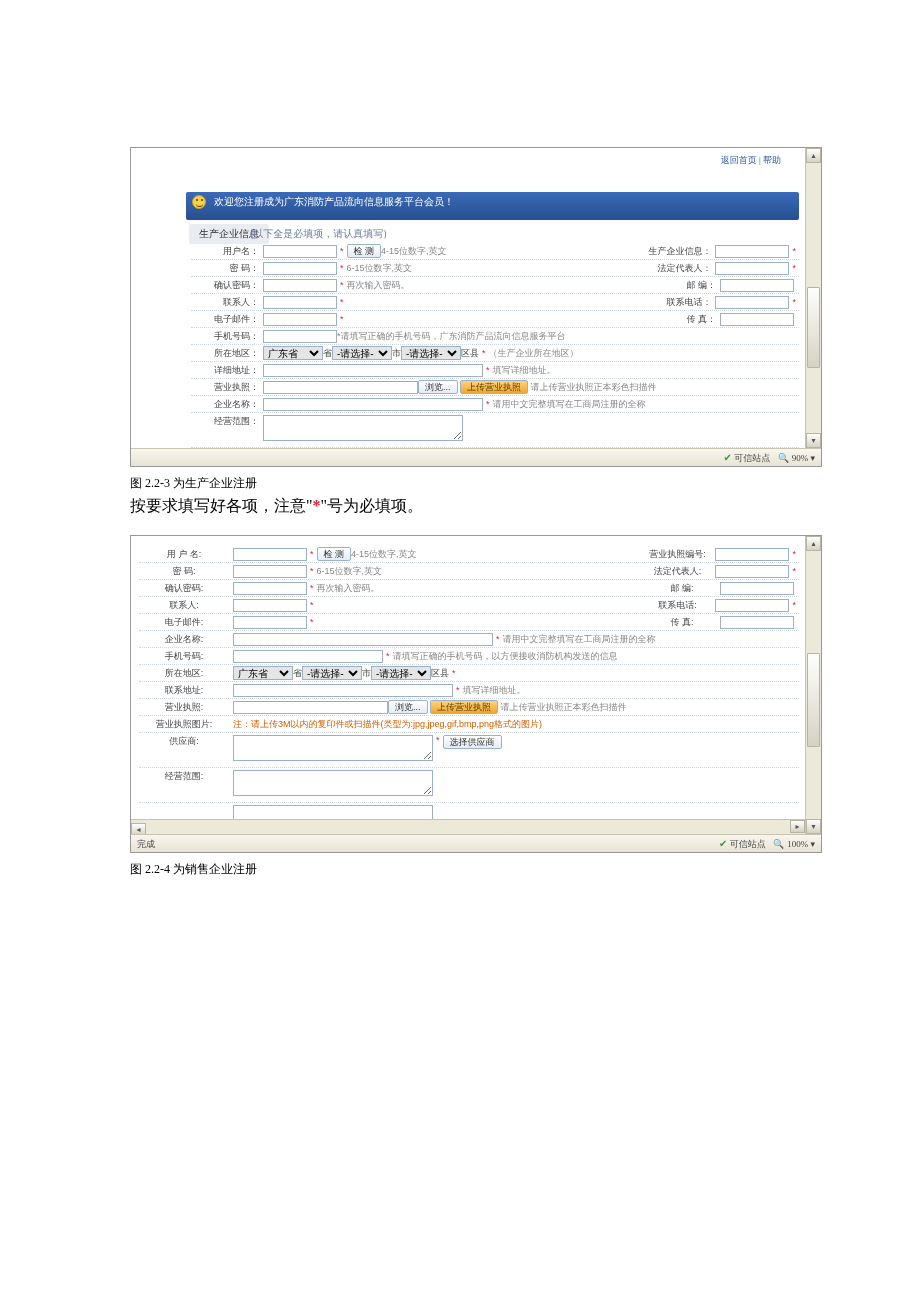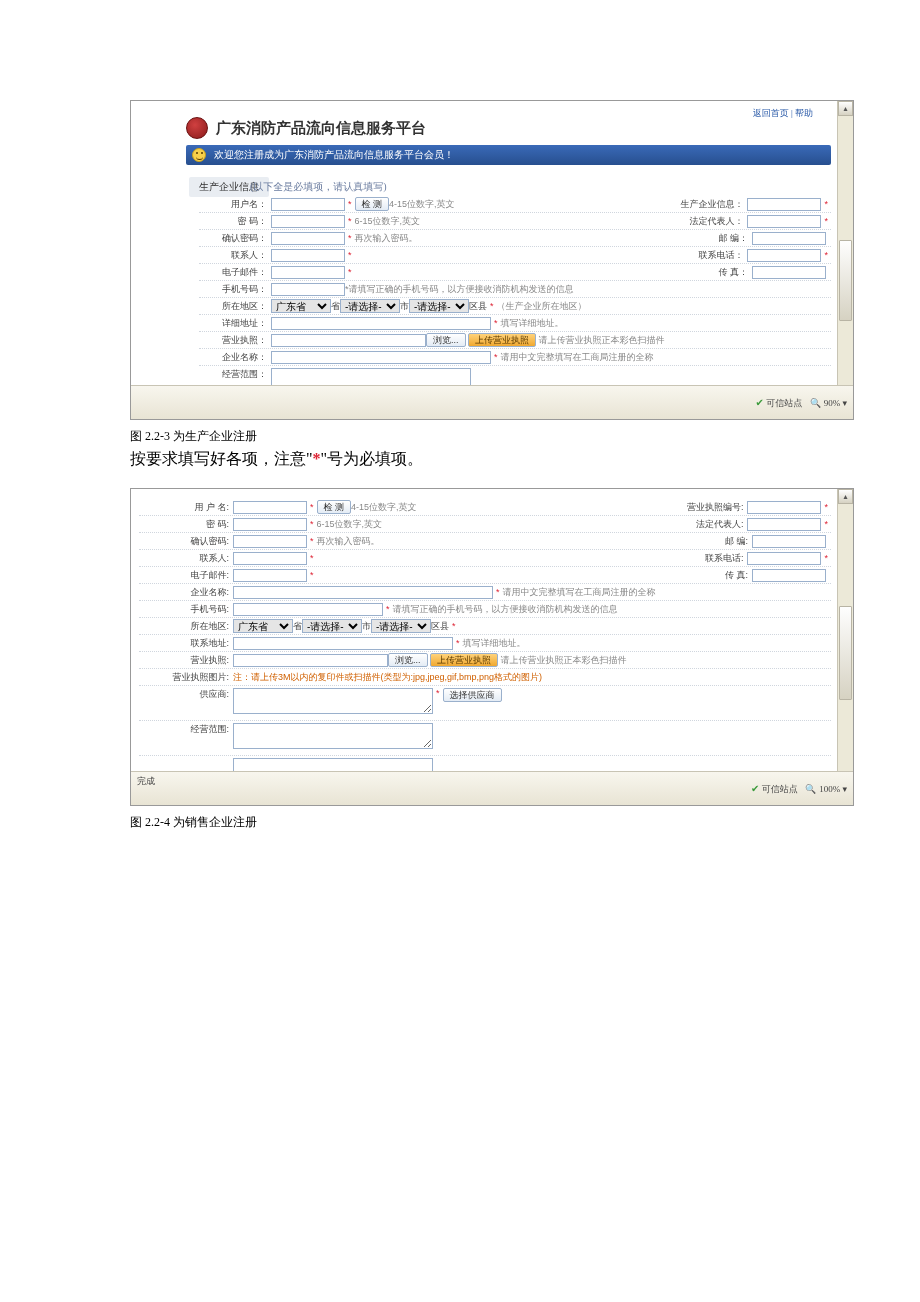--- a/index.html
+++ b/index.html
@@ -1,17 +1,17 @@
 <!DOCTYPE html>
 <html><head>
   <meta charset="utf-8">
   <style>
     * { margin: 0; padding: 0; box-sizing: border-box; }
     body { font-family: "SimSun", serif; font-size: 14px; background: #fff; color: #000; width: 920px; }
-    .page { padding: 100px 66px 30px 130px; }
+    .page { padding: 100px 98px 30px 130px; margin-top: 47px; }
     
     .screenshot {
       border: 1px solid #999;
       background: #fff;
       position: relative;
       margin-bottom: 8px;
     }
     .s1 { height: 320px; }
     .s2 { height: 318px; }
     
@@ -25,21 +25,21 @@
       display: flex; align-items: center; gap: 8px;
     }
     .logo {
       width: 22px; height: 22px; border-radius: 50%;
       background: radial-gradient(circle at 40% 35%, #d04040, #8a1a1a);
       border: 1px solid #6a1010;
     }
     .hdr-title { font-size: 15px; font-weight: bold; color: #333; font-family: "Microsoft YaHei", sans-serif; }
     
     .blue-bar {
-      position: absolute; top: 44px; left: 55px; right: 22px; height: 20px;
+      position: absolute; top: 44px; left: 55px; right: 22px; height: 28px;
       background: linear-gradient(#3a6ab8, #274f8f);
       border-radius: 2px;
       color: #fff; font-size: 10px; line-height: 20px; padding-left: 28px;
       font-family: "Microsoft YaHei", sans-serif;
     }
     .smiley {
       position: absolute; left: 6px; top: 3px; width: 14px; height: 14px;
       border-radius: 50%; background: #f8d04a; border: 1px solid #c7a020;
     }
     .smiley::before {
@@ -56,35 +56,35 @@
       background: #e9edf2; padding: 3px 10px; font-size: 10px; color: #333;
       border-radius: 2px;
       font-family: "Microsoft YaHei", sans-serif;
     }
     .section-note {
       position: absolute; top: 79px; left: 119px;
       font-size: 10px; color: #6b7da0;
     }
     
     .form-area {
-      position: absolute; top: 95px; left: 68px; right: 22px;
+      position: absolute; top: 95px; left: 60px; right: 22px;
       font-family: "Microsoft YaHei", sans-serif;
     }
     .s2 .form-area { top: 10px; left: 8px; right: 22px; }
     
     .form-row {
       display: flex; align-items: center;
       border-bottom: 1px dotted #d0d6de;
       height: 17px;
       font-size: 9px; color: #444;
     }
     .form-row.tall { height: 35px; align-items: flex-start; padding-top: 2px; }
     
     .lbl { width: 72px; text-align: right; padding-right: 4px; }
-    .s2 .lbl { width: 94px; }
+    .s2 .lbl { width: 94px; text-align: center; }
     .inp {
       border: 1px solid #9ab0cc; background: #fff; height: 13px;
       font-size: 9px; padding: 0 2px;
     }
     .inp.w1 { width: 74px; }
     .inp.w2 { width: 220px; }
     .inp.w3 { width: 150px; }
     .inp.up { width: 155px; }
     
     .sel {
@@ -124,44 +124,40 @@
     
     .scroll-h {
       position: absolute; left: 0; right: 16px; bottom: 18px; height: 15px;
       background: #ece9d8; border-top: 1px solid #c8c4b4;
     }
     .scroll-h .arrow { width: 15px; height: 13px; display: inline-block; background: linear-gradient(#fefefe,#d6d2c2); border: 1px solid #b8b4a4; font-size: 8px; line-height: 12px; text-align: center; color: #555; }
     .scroll-h .arrow.right { float: right; }
     .s2 .thumb { top: 38%; height: 35%; }
     
     .status-bar {
-      position: absolute; bottom: 0; left: 0; right: 0; height: 34px;
+      position: absolute; bottom: 0; left: 0; right: 0; height: 18px;
       background: linear-gradient(#f8f6ee,#e8e4d4); border-top: 1px solid #c8c4b4;
       font-size: 9px; color: #444; line-height: 18px; padding: 0 6px;
       display: flex; justify-content: space-between;
     }
     .status-bar .right { display: flex; gap: 8px; align-items: center; }
     .check { color: #3a9a3a; font-size: 10px; }
     .zoom { font-size: 9px; color: #444; }
     
     .caption { font-size: 12px; margin: 4px 0 4px 0; }
     .desc { font-size: 16px; margin-bottom: 18px; }
     .desc .red { color: #d23; font-weight: bold; }
   </style>
 </head>
 <body>
 
 <div class="page">
 
   <div class="screenshot s1">
     <div class="top-links">返回首页 | 帮助</div>
-    <div class="hdr">
-      <span class="logo"></span>
-      <span class="hdr-title">广东消防产品流向信息服务平台</span>
-    </div>
     <div class="blue-bar">
       <span class="smiley"></span>
       <span>欢迎您注册成为广东消防产品流向信息服务平台会员！</span>
     </div>
     <div class="section-tab">生产企业信息</div>
     <div class="section-note">(以下全是必填项，请认真填写)</div>
 
     <div class="form-area">
       <div class="form-row">
         <span class="lbl">用户名：</span>
@@ -211,21 +207,21 @@
         <input class="inp w1" style="">
         <span class="req">*</span>
         <div class="col-r">
           <span class="lbl">传 真：</span>
           <input class="inp w1" style="">&nbsp;&nbsp;
         </div>
       </div>
       <div class="form-row">
         <span class="lbl">手机号码：</span>
         <input class="inp w1" style="">
-        <span class="hint">*请填写正确的手机号码，以方便接收消防机构发送的信息</span>
+        <span class="hint">*请填写正确的手机号码，广东消防产品流向信息服务平台</span>
       </div>
       <div class="form-row">
         <span class="lbl">所在地区：</span>
         <select class="sel"><option>广东省</option></select>
         <span>省</span>
         <select class="sel"><option>-请选择-</option></select>
         <span>市</span>
         <select class="sel"><option>-请选择-</option></select>
         <span>区县</span>
         <span class="req">*</span>

